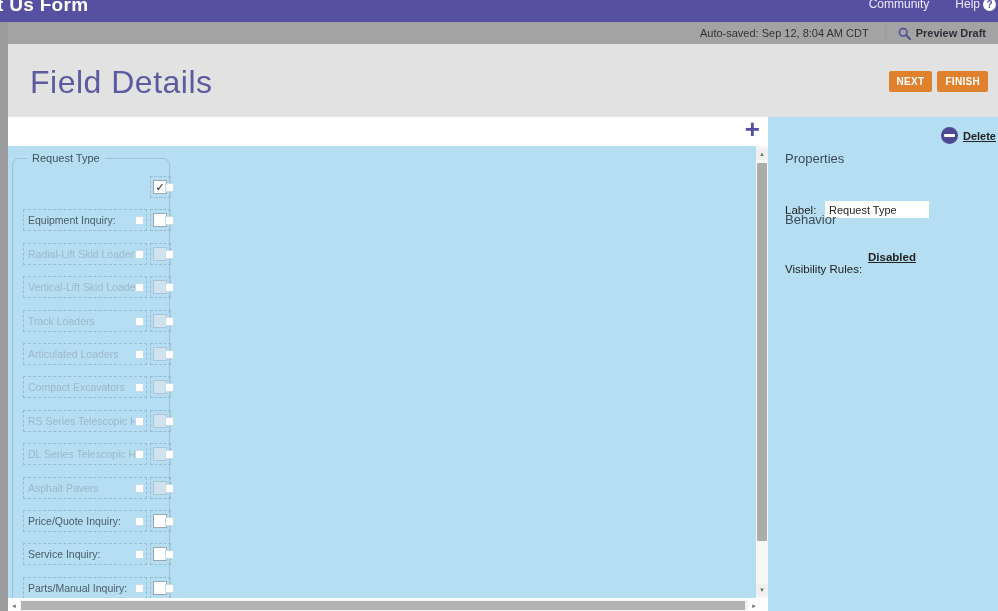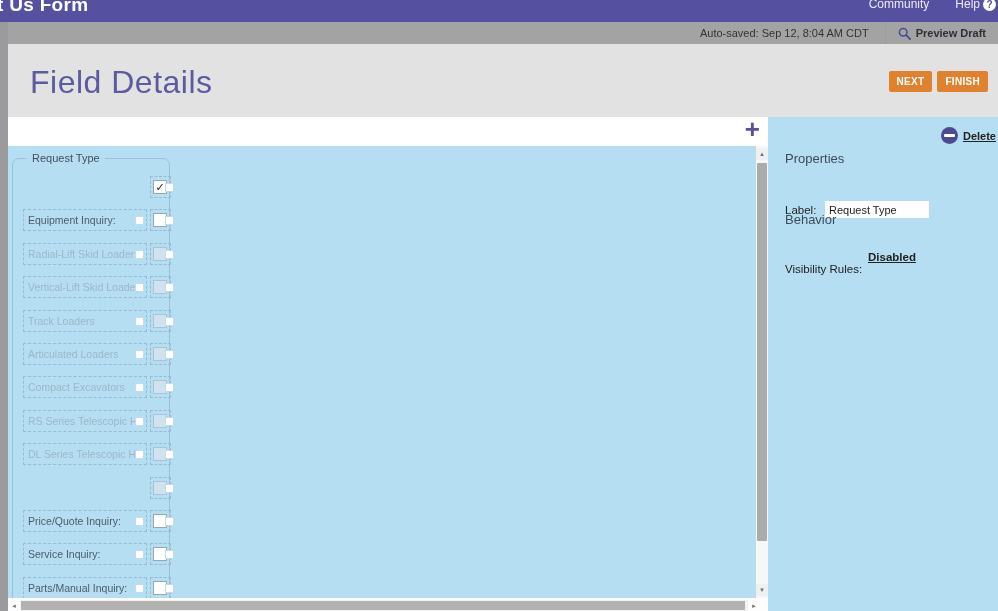--- a/index.html
+++ b/index.html
@@ -198,20 +198,24 @@
           <div class="row-label">
             <span class="row-text">DL Series Telescopic Handlers</span>
             <span class="handle"></span>
           </div>
           <div class="row-check">
             <span class="checkbox"></span>
             <span class="handle"></span>
           </div>
         </div>
         <div class="field-row disabled" style="top: 317.6px;">
+          <div class="row-label">
+            <span class="row-text">Asphalt Pavers</span>
+            <span class="handle"></span>
+          </div>
           <div class="row-check">
             <span class="checkbox"></span>
             <span class="handle"></span>
           </div>
         </div>
         <div class="field-row enabled" style="top: 351px;">
           <div class="row-label">
             <span class="row-text">Price/Quote Inquiry:</span>
             <span class="handle"></span>
           </div>

